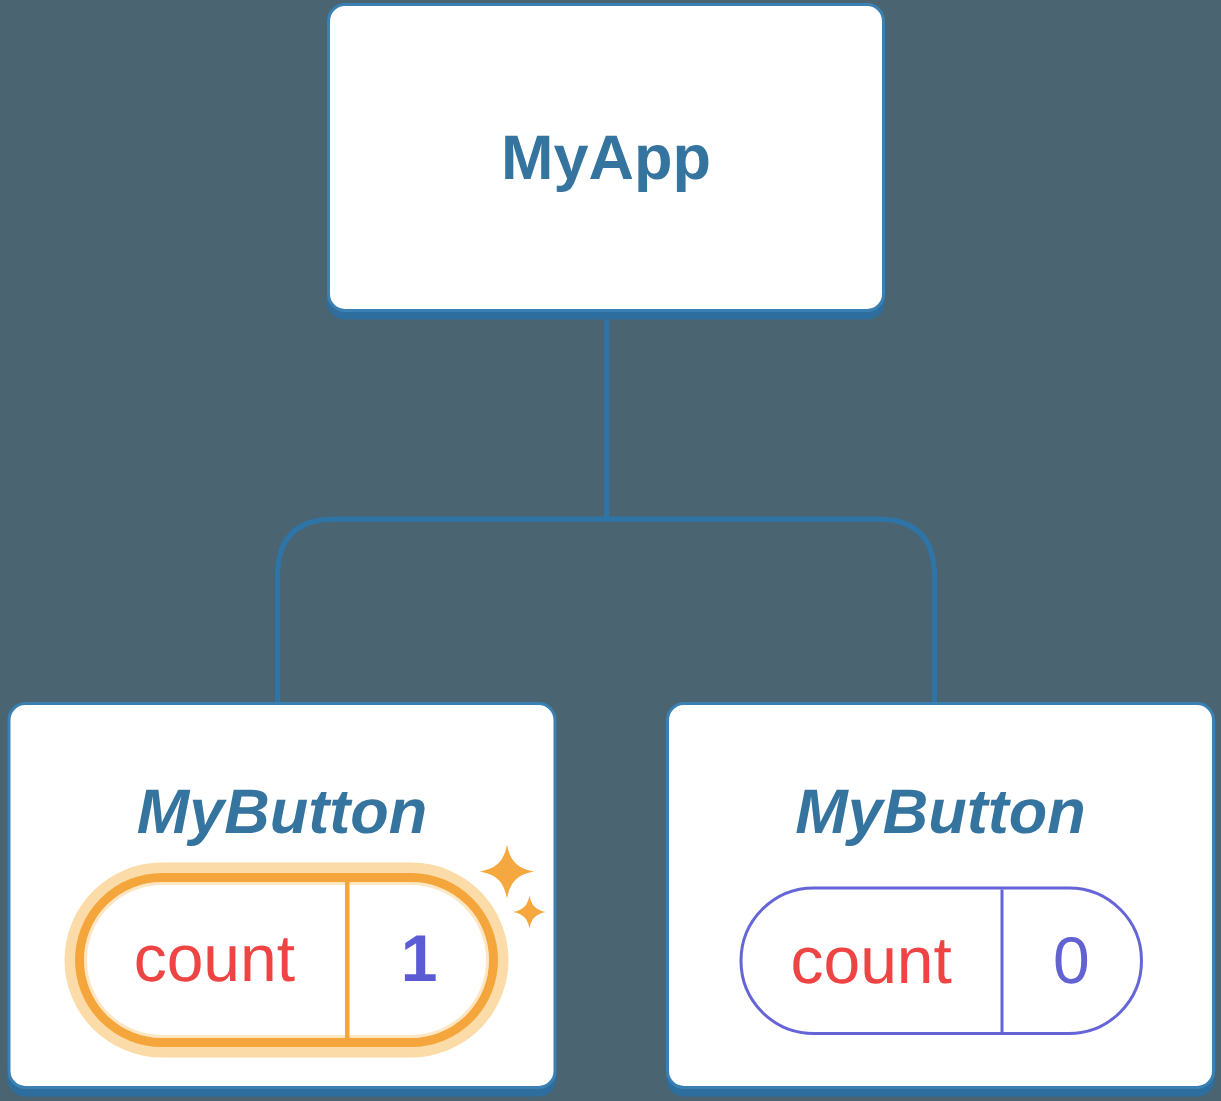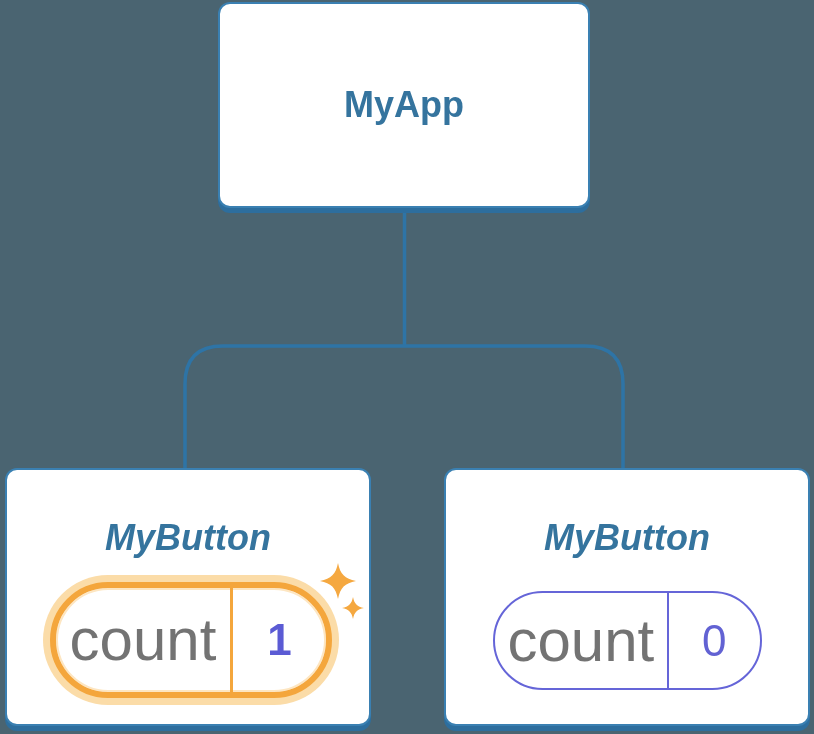--- a/index.html
+++ b/index.html
@@ -45,21 +45,21 @@
     height: 258px;
   }
   .node-child-right {
     left: 444px;
     top: 468px;
     width: 366px;
     height: 258px;
   }
   .node-title {
     color: #35749E;
-    font-size: 36px;
+    font-size: 42px;
     font-weight: 700;
     line-height: 1;
     letter-spacing: 0px;
   }
   .child-title {
     position: absolute;
     left: 0;
     right: 0;
     top: 50px;
     text-align: center;
@@ -92,22 +92,22 @@
     display: flex;
     align-items: center;
     justify-content: center;
     box-sizing: border-box;
   }
   .pill-name-cell { flex: 0 0 65.5%; }
   .pill-value-cell { flex: 1 1 auto; }
   .pill-plain .pill-name-cell { border-right: 2px solid #6565D8; }
   .pill-highlight .pill-name-cell { border-right: 3px solid #F4A63C; }
   .state-name {
-    color: #737373;
-    font-size: 60px;
+    color: #ef4444;
+    font-size: 44px;
     font-weight: 400;
     line-height: 1;
   }
   .state-value {
     color: #6262D3;
     font-size: 44px;
     font-weight: 400;
     line-height: 1;
   }
   .state-value-bold {

